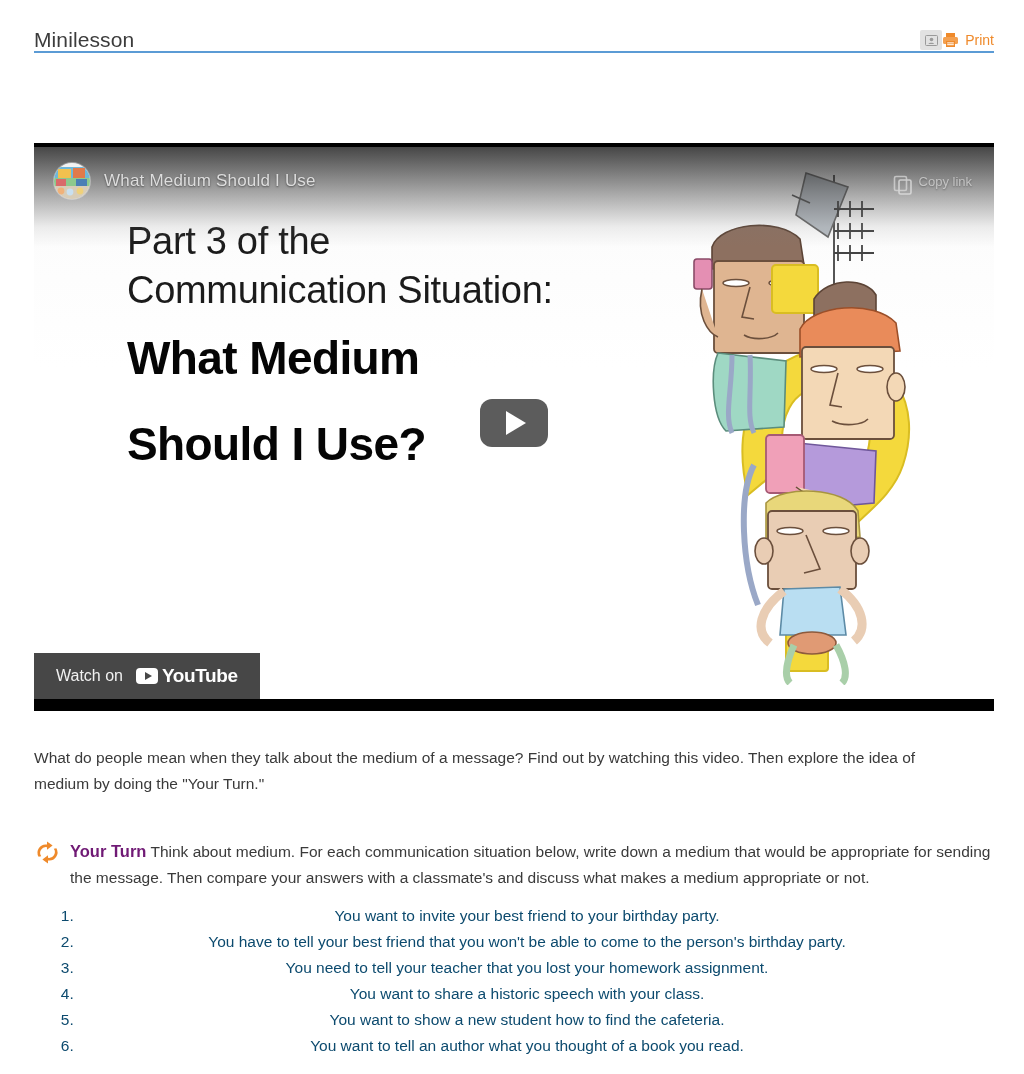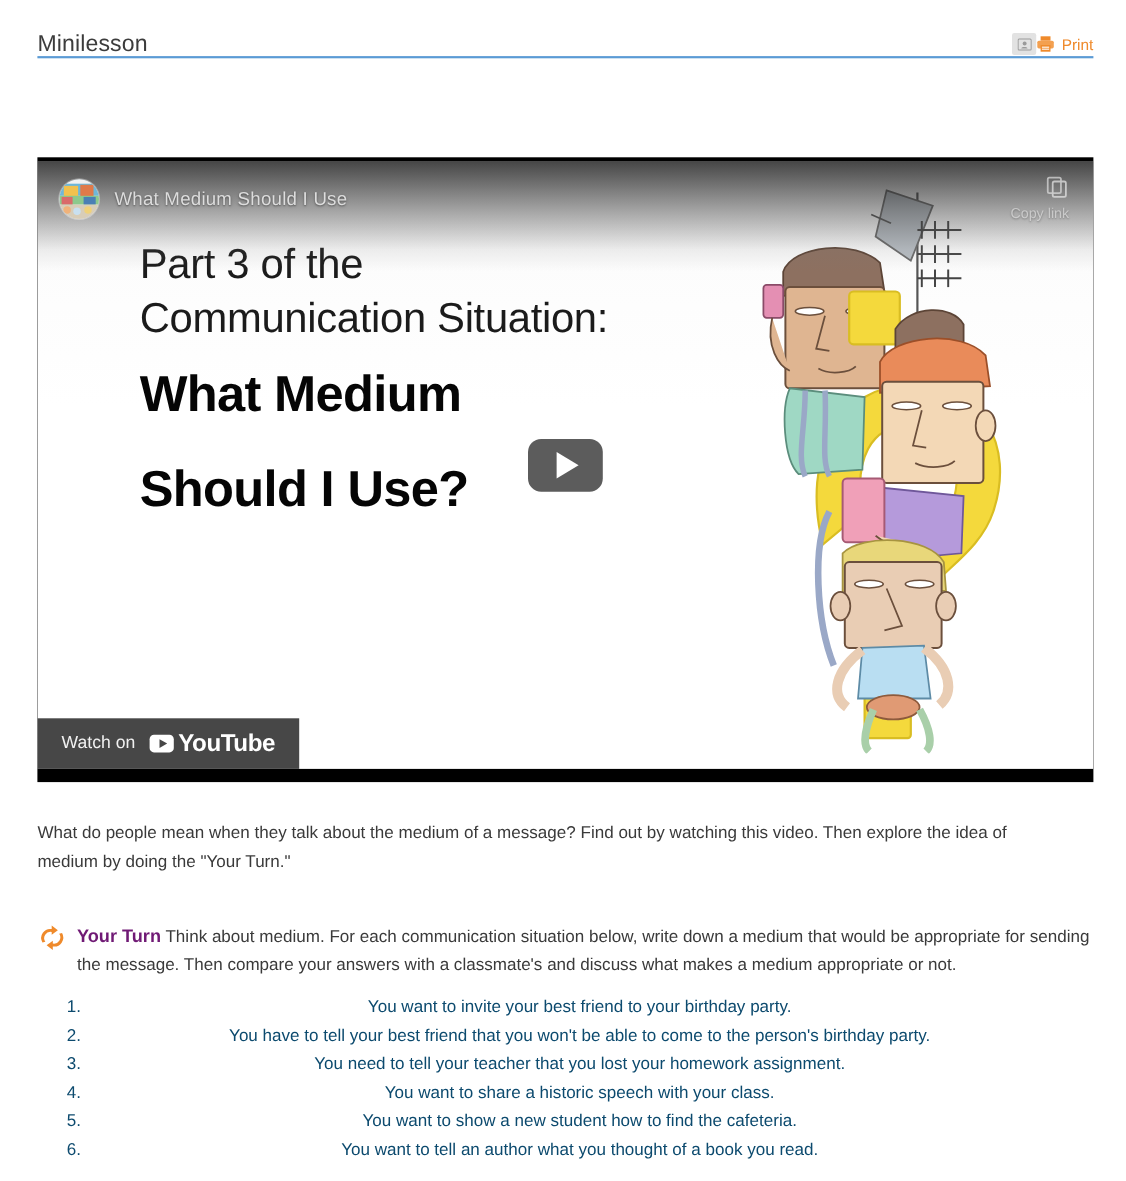--- a/index.html
+++ b/index.html
@@ -66,22 +66,22 @@
   .channel-avatar {
     width: 36px; height: 36px; border-radius: 50%; overflow: hidden;
     background: #cfd8dc; position: relative; flex: none;
     box-shadow: 0 0 0 1px rgba(255,255,255,0.35);
   }
   .video-title-text {
     color: #dddddd; font-size: 17px; font-weight: 400; letter-spacing: .2px;
     text-shadow: 0 1px 2px rgba(0,0,0,.5);
   }
   .copy-link {
-    position: absolute; right: 22px; top: 12px; z-index: 8;
-    display: flex; flex-direction: column; align-items: flex-end; gap: 5px;
+    position: absolute; right: 22px; top: 27px; z-index: 8;
+    display: flex; flex-direction: row; align-items: flex-start; gap: 5px;
     cursor: pointer; opacity: .72;
   }
   .copy-link-label { color: #d7d7d7; font-size: 13px; text-shadow: 0 1px 2px rgba(0,0,0,.45); }
 
   
   .slide-text { position: absolute; left: 66px; top: 70px; z-index: 3; margin-left: 27px; }
   .slide-l1 { font-size: 38px; color: #1b1b1b; line-height: 48px; font-weight: 400; letter-spacing: -.3px; }
   .slide-l2 { font-size: 38px; color: #1b1b1b; line-height: 50px; font-weight: 400; letter-spacing: -.3px; }
   .slide-l3 { font-size: 46px; color: #050505; line-height: 62px; font-weight: 700; letter-spacing: -.6px; margin-top: 12px; }
   .slide-l4 { font-size: 46px; color: #050505; line-height: 62px; font-weight: 700; letter-spacing: -.6px; margin-top: 24px; }
@@ -111,21 +111,21 @@
   .yt-logo { display: flex; align-items: center; gap: 4px; }
   .yt-play-box {
     width: 22px; height: 16px; background: #fff; border-radius: 4px;
     display: flex; align-items: center; justify-content: center;
   }
   .yt-play-tri {
     width: 0; height: 0; border-left: 7px solid #474747;
     border-top: 4.5px solid transparent; border-bottom: 4.5px solid transparent;
     margin-left: 2px;
   }
-  .yt-word { font-size: 22px; font-weight: 700; color: #ffffff; letter-spacing: -.4px; }
+  .yt-word { font-size: 19px; font-weight: 700; color: #ffffff; letter-spacing: -.4px; }
 
   
   .intro {
     position: absolute; left: 34px; top: 745px; width: 936px;
     font-size: 15.5px; line-height: 26px; color: #3a3a3a;
   }
   .your-turn {
     position: absolute; left: 34px; top: 838px; width: 960px;
     display: flex; gap: 0px;
   }

